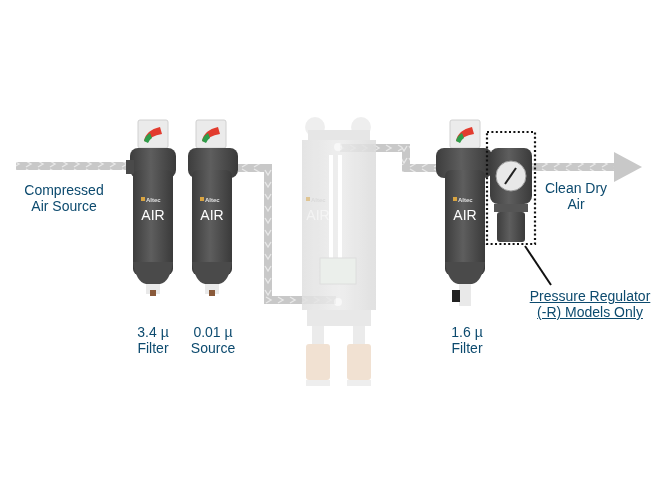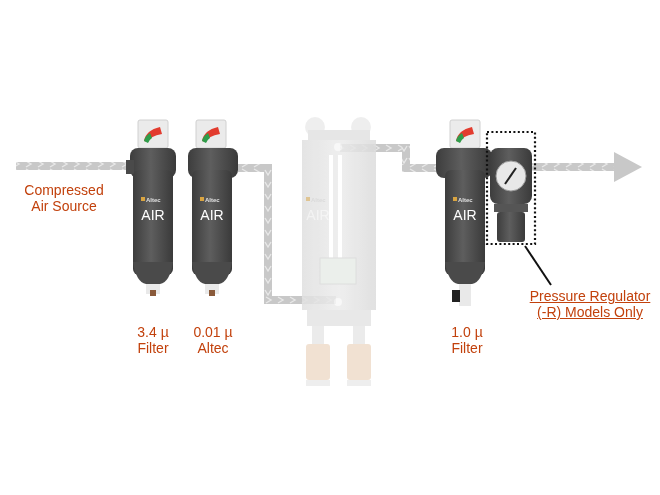--- a/index.html
+++ b/index.html
@@ -1,19 +1,19 @@
 <!DOCTYPE html>
 <html><head>
 <meta charset="utf-8">
 <style>
   html, body { margin: 0; padding: 0; background: #ffffff; }
   body { width: 660px; height: 495px; position: relative; overflow: hidden;
          font-family: "Liberation Sans", sans-serif; color: #333333; }
   .stage { position: absolute; left: 0; top: 0; width: 660px; height: 495px; }
-  .lbl { position: absolute; text-align: center; font-size: 14px; line-height: 16px; color: #c2410c; white-space: pre-line; }
+  .lbl { position: absolute; text-align: center; font-size: 14px; line-height: 16px; color: #0c4a6e; white-space: pre-line; }
   svg { position: absolute; left: 0; top: 0; }
 </style>
 </head>
 <body>
 
 <div class="stage">
 
 <svg width="660" height="495" viewBox="0 0 660 495">
   <defs>
     <pattern id="chev" width="12" height="8" patternUnits="userSpaceOnUse">
@@ -137,19 +137,21 @@
     <text x="458" y="202" font-family="Liberation Sans, sans-serif" font-size="6" font-weight="bold" fill="#e0e0e0">Altec</text>
     <text x="465" y="220" text-anchor="middle" font-family="Liberation Sans, sans-serif" font-size="14" fill="#ffffff">AIR</text>
   </g>
 </svg>
 
 <div class="lbl" style="left:16px; top:182px; width:96px;">Compressed
 Air Source</div>
 <div class="lbl" style="left:128px; top:324px; width:50px;">3.4 µ
 Filter</div>
 <div class="lbl" style="left:186px; top:324px; width:54px;">0.01 µ
-Altec</div>
-<div class="lbl" style="left:442px; top:324px; width:50px;">1.0 µ
+Source</div>
+<div class="lbl" style="left:442px; top:324px; width:50px;">1.6 µ
 Filter</div>
+<div class="lbl" style="left:540px; top:180px; width:72px;">Clean Dry
+Air</div>
 <div class="lbl" style="left:520px; top:288px; width:140px;text-decoration:underline;">Pressure Regulator
 (-R) Models Only</div>
 
 </div>
 
 </body></html>

